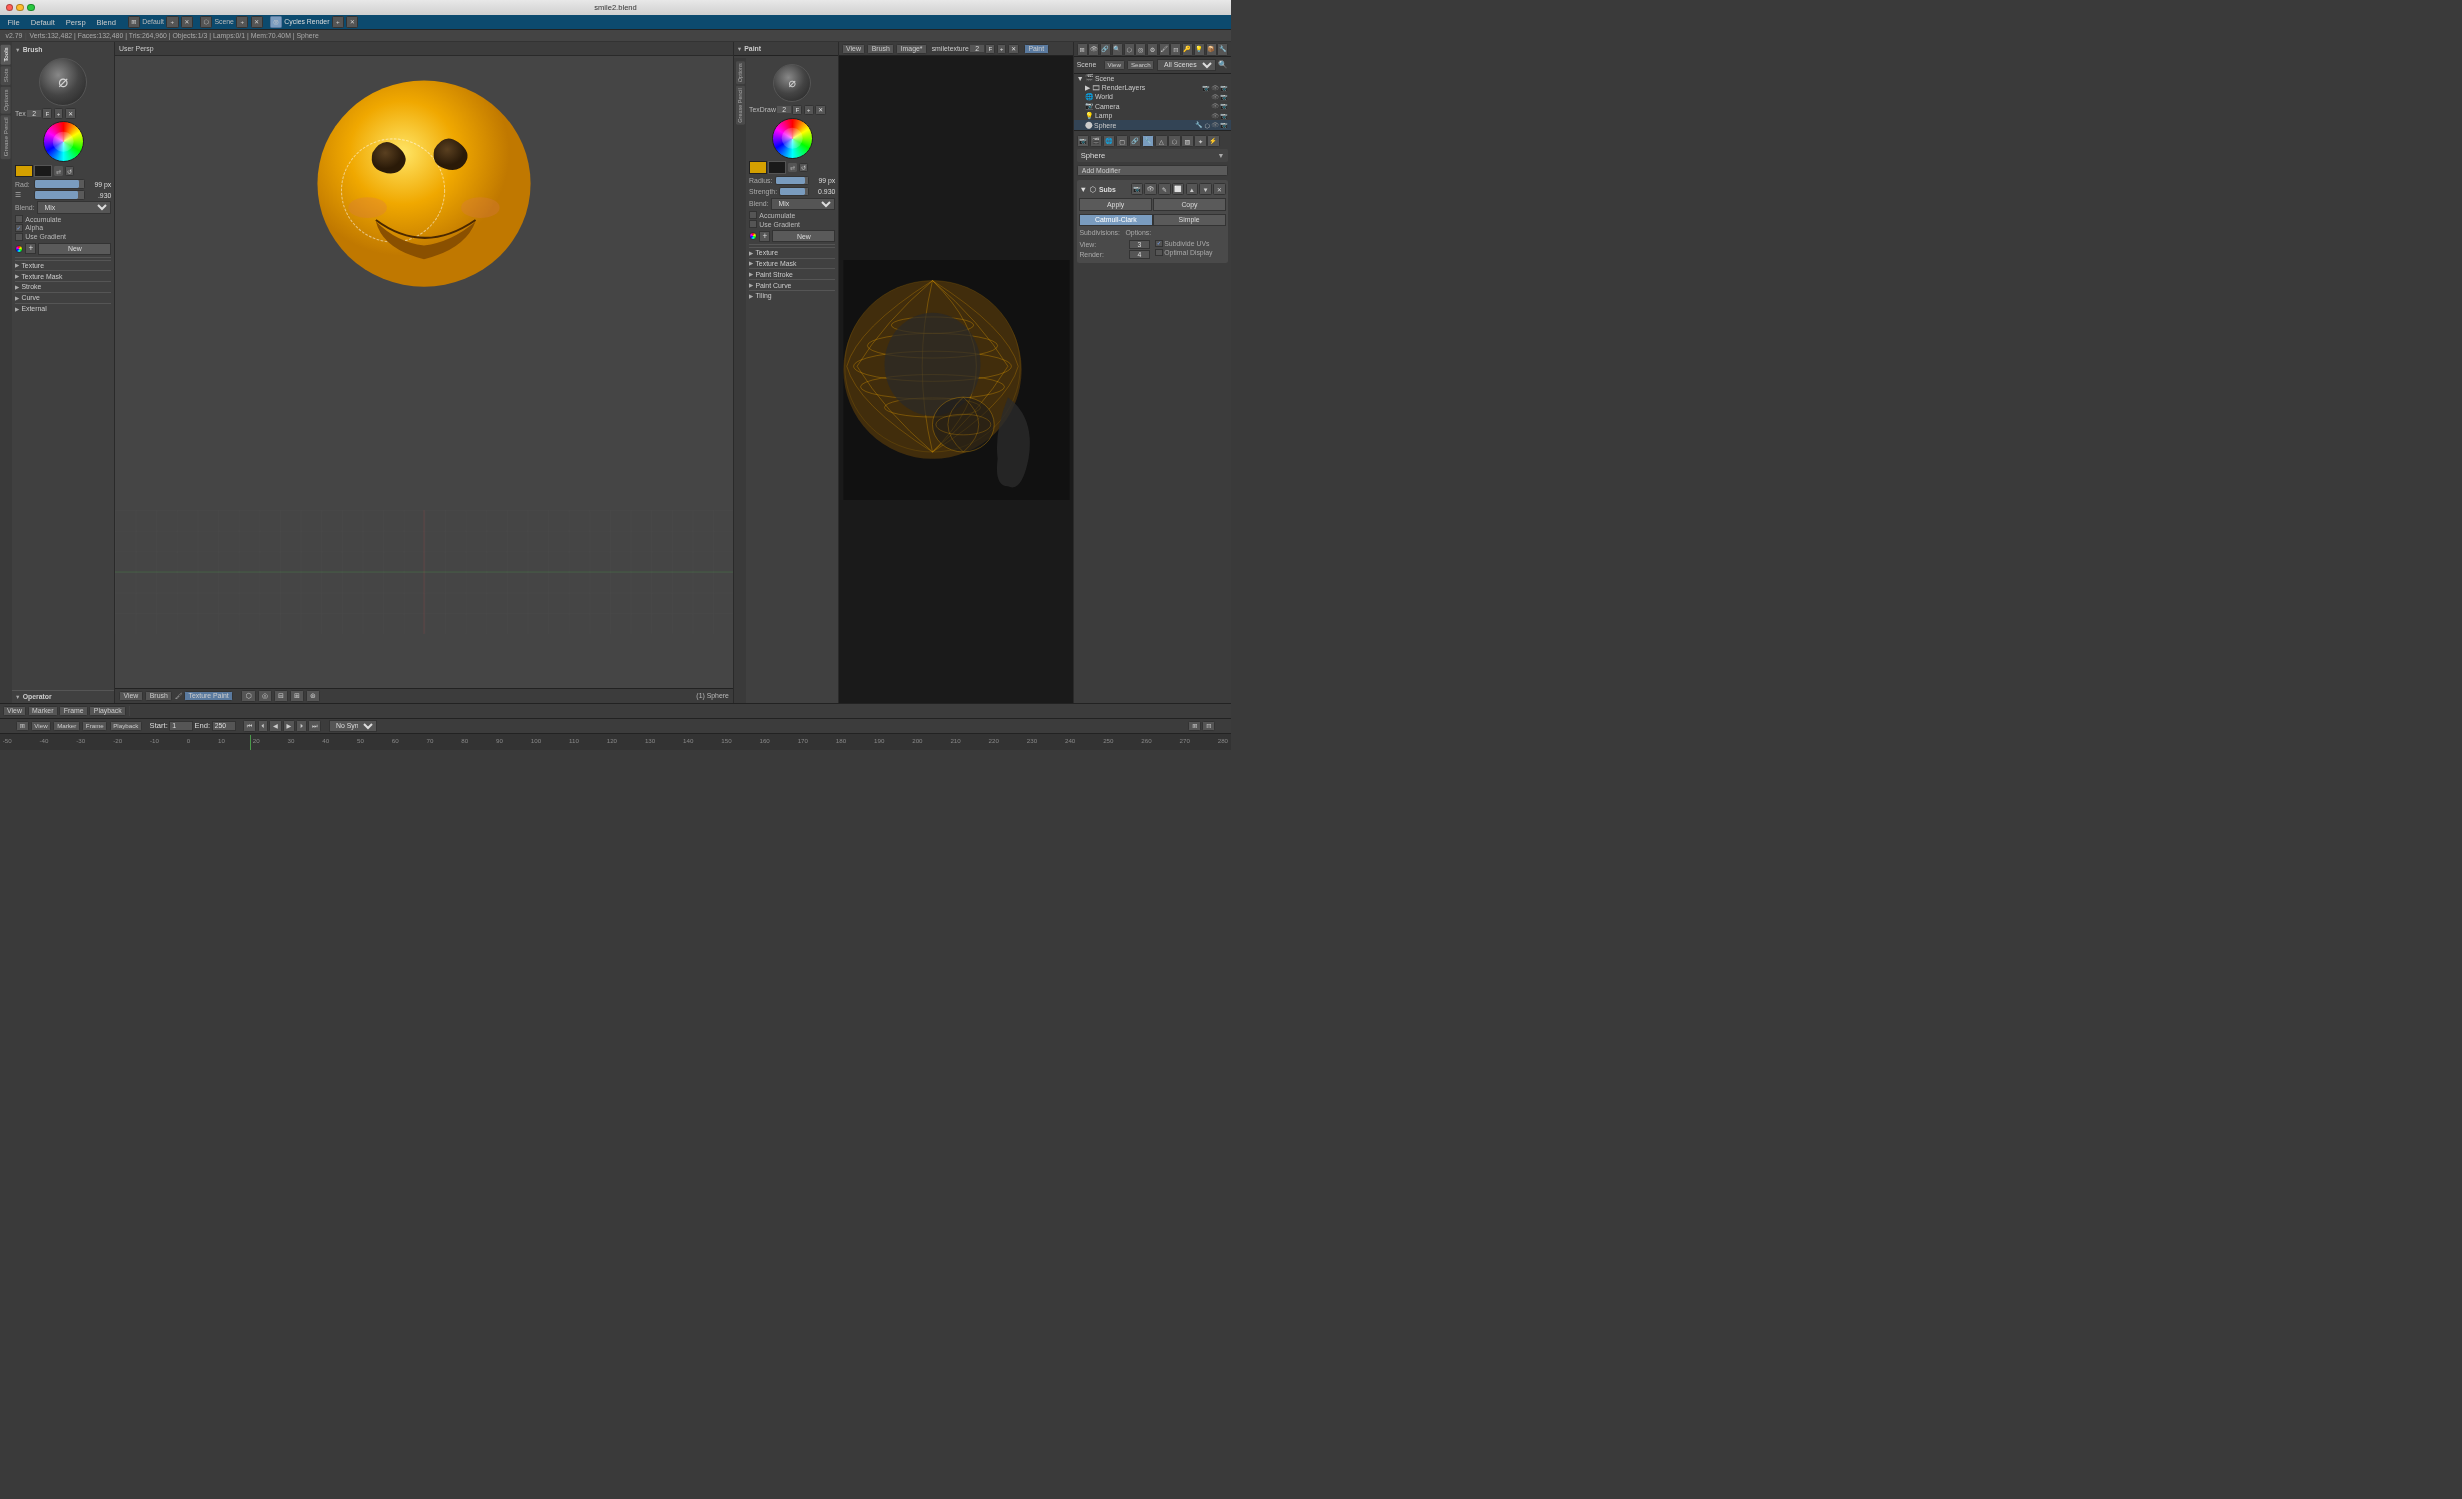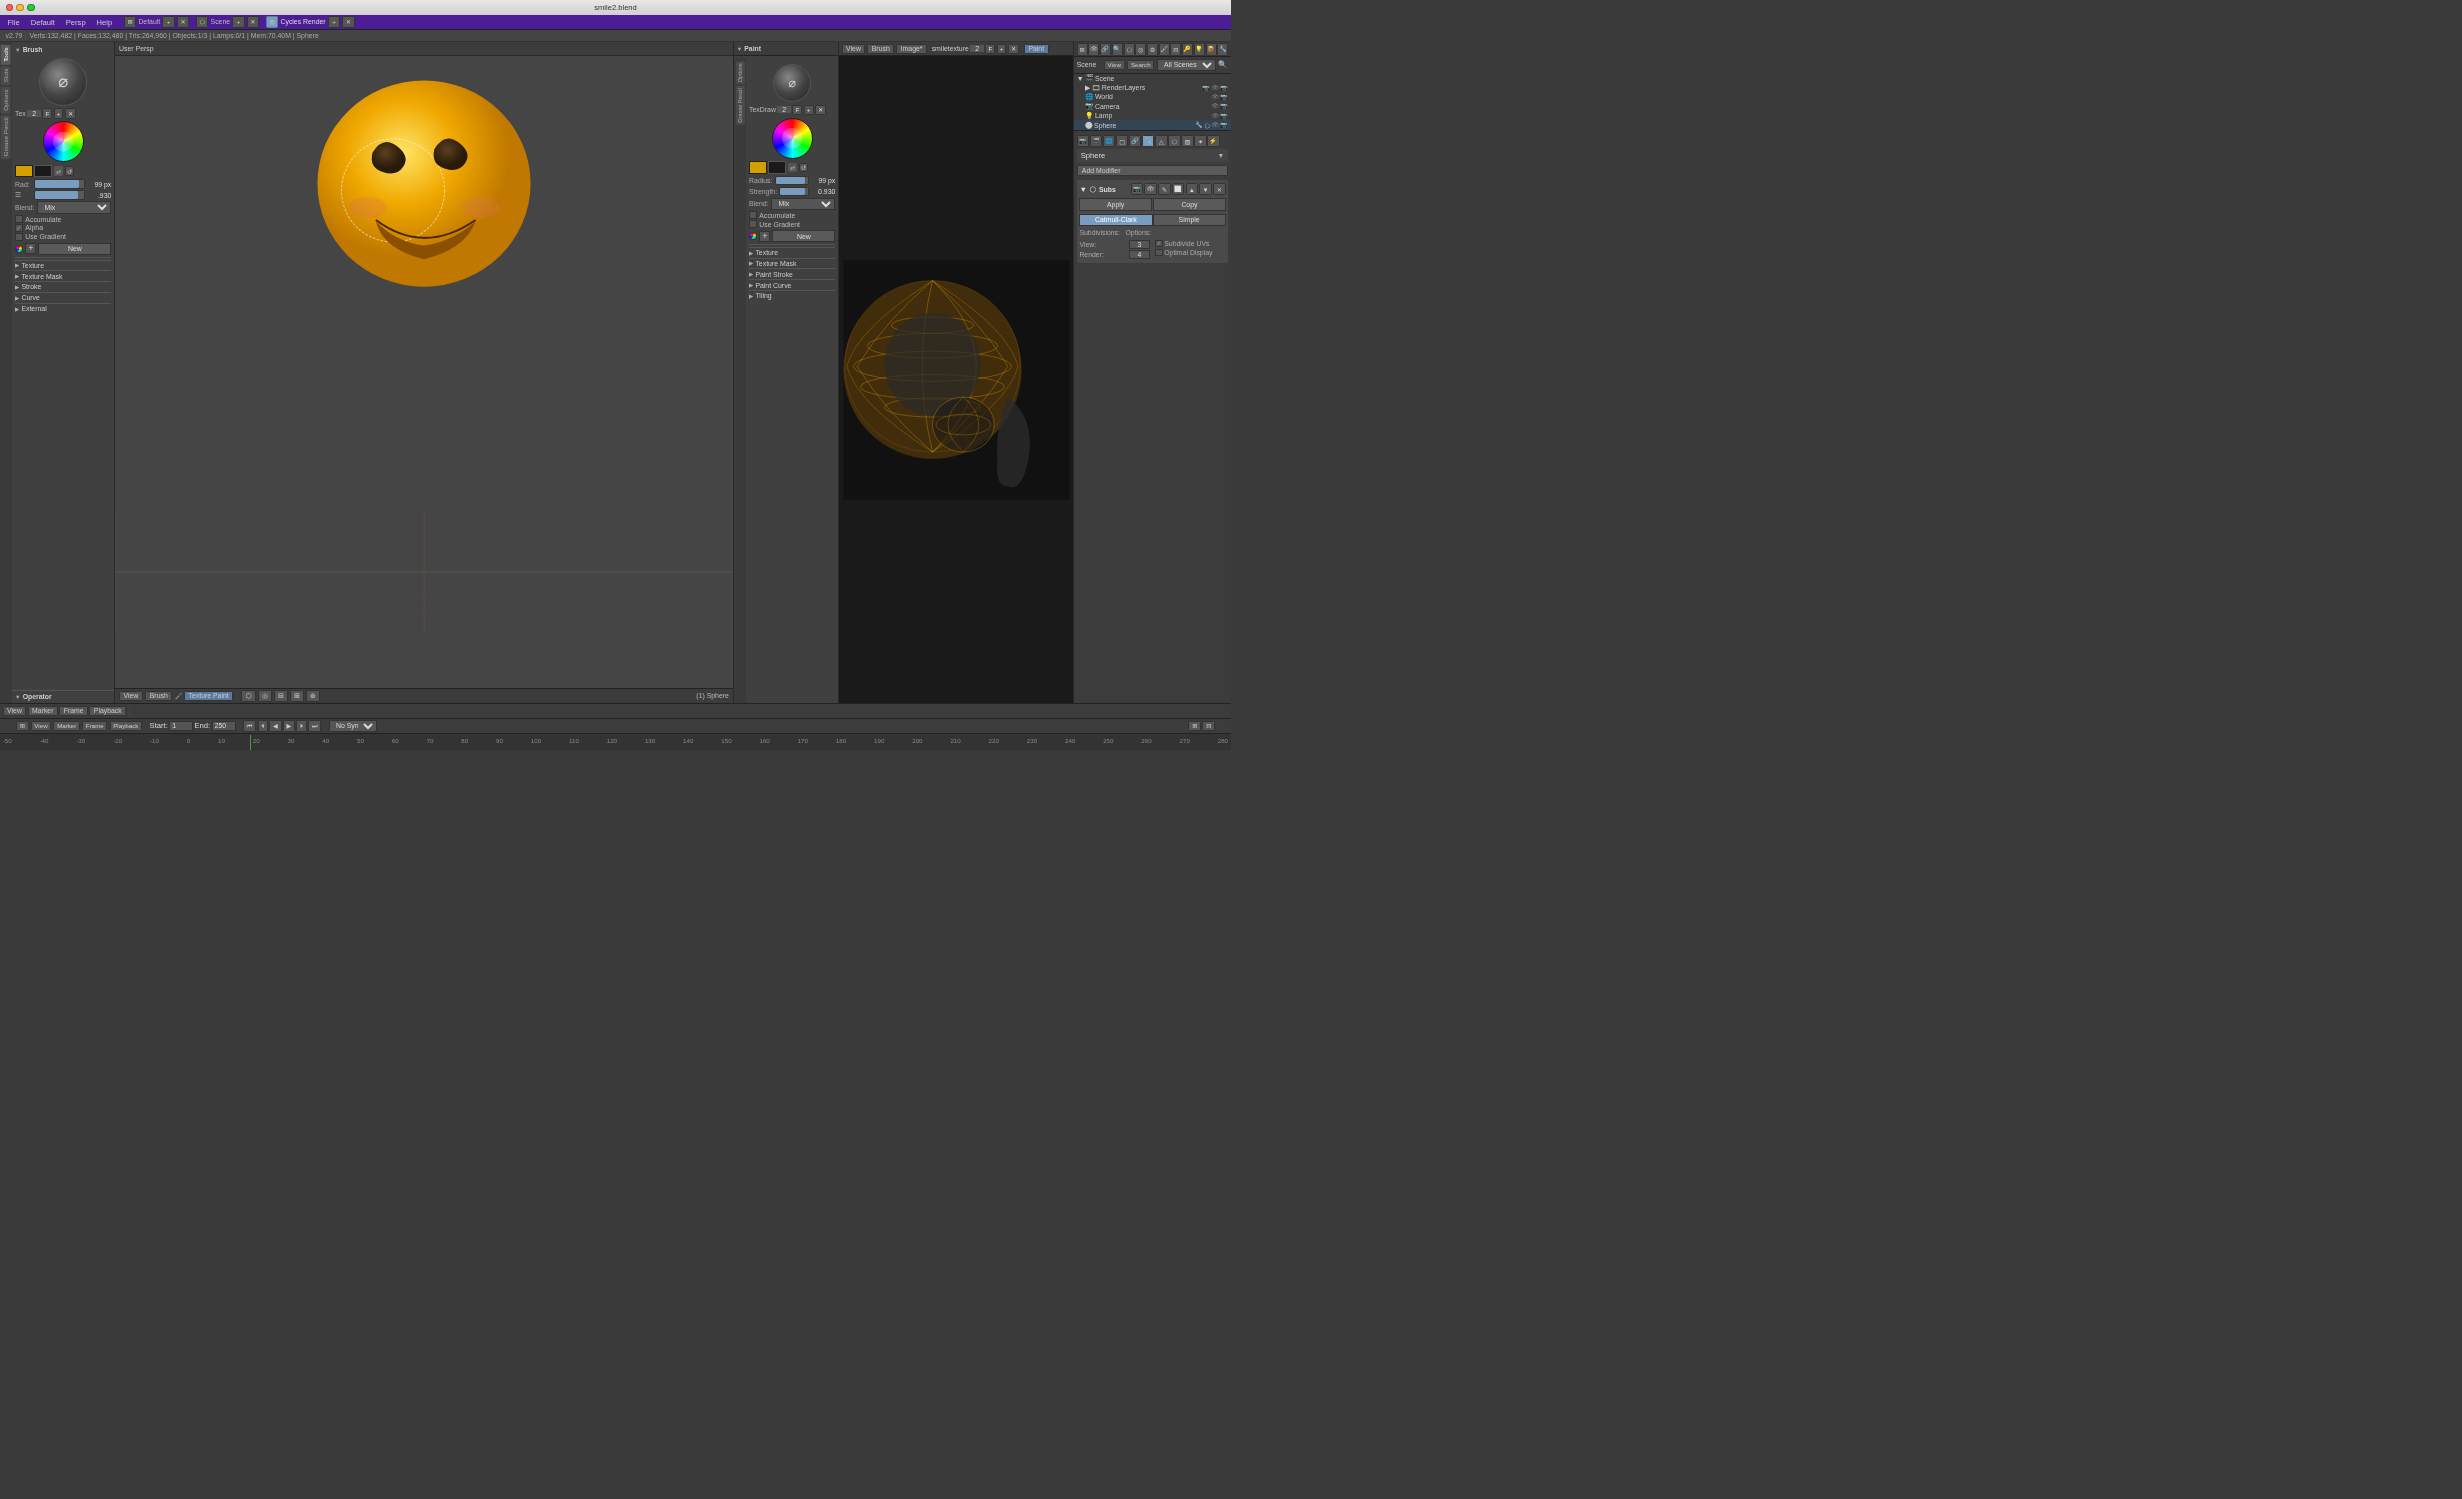--- a/index.html
+++ b/index.html
@@ -31,21 +31,21 @@
     .tb-close { background: #ff5f57; }
     .tb-min { background: #febc2e; }
     .tb-max { background: #28c840; }
     .titlebar-title {
       position: absolute; left: 50%; transform: translateX(-50%);
       font-size: 7.6px; color: #333; font-weight: 500;
     }
 
     
     .menubar {
-      background: #4c1d95;
+      background: #0c4a6e;
       height: 15px;
       display: flex;
       align-items: center;
       padding: 0 2.7px;
       border-bottom: 0.7px solid #222;
       gap: 1.4px;
     }
     .menubar-item {
       padding: 1.4px 4.8px;
       color: #ccc;
@@ -674,21 +674,21 @@
     <div class="tb-btn tb-min"></div>
     <div class="tb-btn tb-max"></div>
   </div>
   <div class="titlebar-title">smile2.blend</div>
 </div>
 
 <div class="menubar">
   <div class="menubar-item">File</div>
   <div class="menubar-item">Default</div>
   <div class="menubar-item">Persp</div>
-  <div class="menubar-item">Help</div>
+  <div class="menubar-item">Blend</div>
 
   <div style="margin-left:5.5px; display:flex; align-items:center; gap:2.1px;">
     <div class="panel-icon">⊞</div>
     <span style="font-size:6.9px; color:#bbb;">Default</span>
     <div class="panel-icon">+</div>
     <div class="panel-icon">✕</div>
   </div>
 
   <div style="margin-left:5.5px; display:flex; align-items:center; gap:2.1px;">
     <div class="panel-icon">⬡</div>

